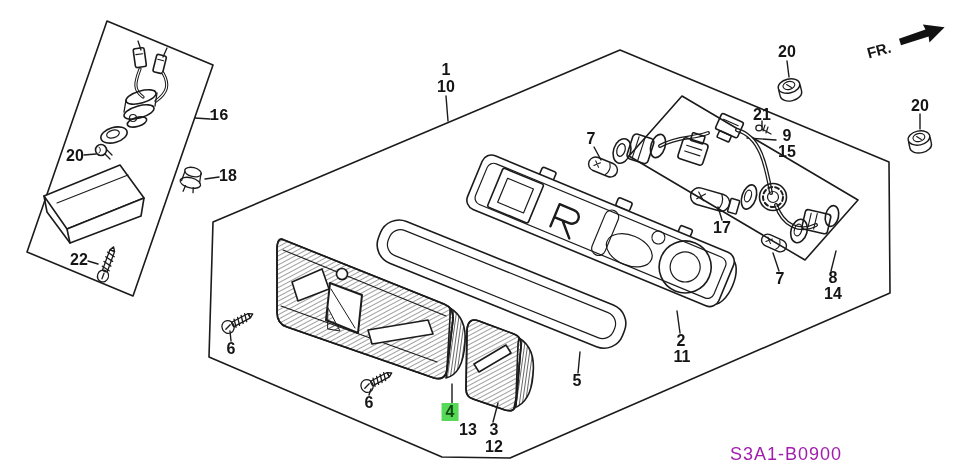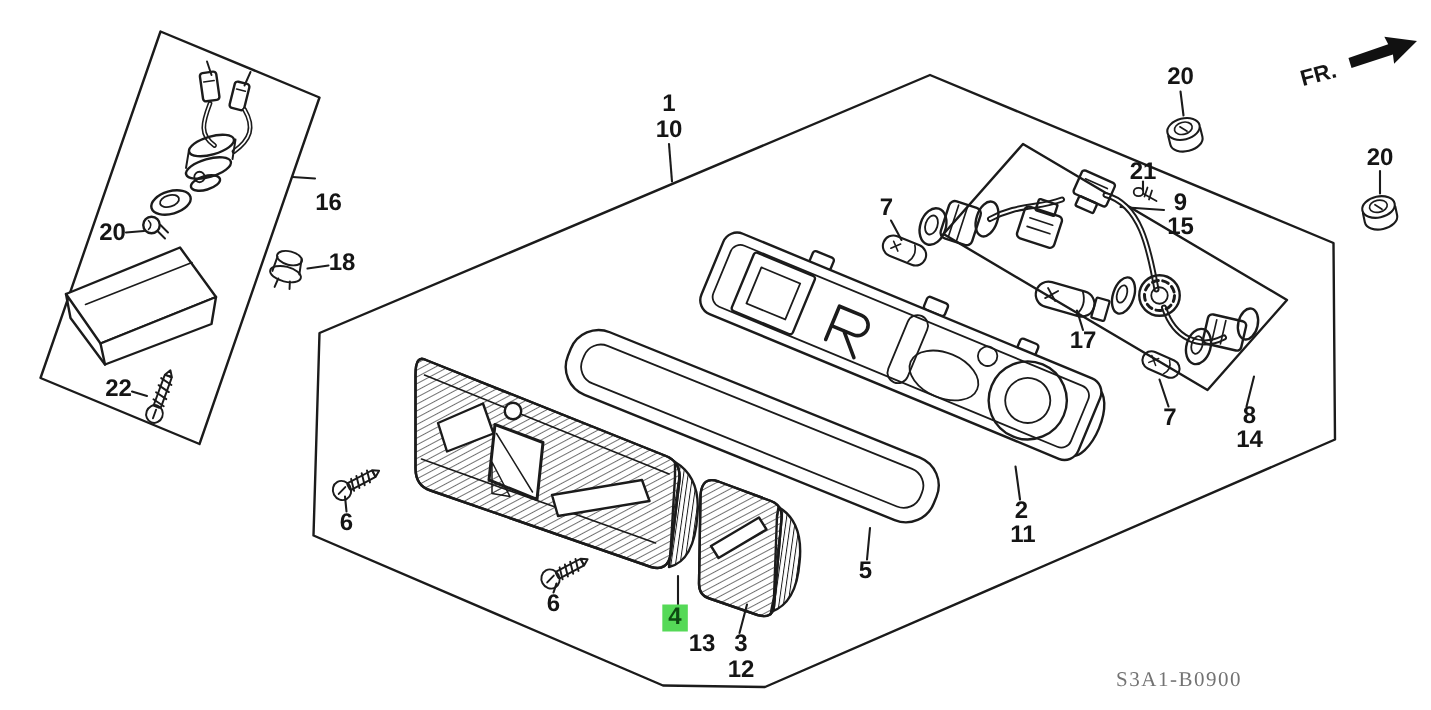--- a/index.html
+++ b/index.html
@@ -5,21 +5,21 @@
   html,body{margin:0;padding:0;background:#ffffff;}
   #stage{position:relative;width:954px;height:473px;background:#fff;overflow:hidden;
          font-family:"Liberation Sans",sans-serif;}
   #art{position:absolute;left:0;top:0;}
   #callout-layer{position:absolute;left:0;top:0;width:100%;height:100%;}
   .callout{position:absolute;transform:translate(-50%,-50%);
            font:700 16px "Liberation Sans",sans-serif;color:#151515;line-height:1;
            white-space:nowrap;}
   .callout.hl{background:#55d957;color:#0e4a12;padding:1px 4px;}
   .code{position:absolute;left:786px;top:454px;transform:translate(-50%,-50%);
-        font-family:Liberation Serif, serif;font-size:14px;color:#737373;
+        font-family:Liberation Sans, sans-serif;font-size:18px;color:#a21caf;
         letter-spacing:1px;white-space:nowrap;}
 </style>
 </head>
 <body>
 
 <div id="stage">
 
 <svg id="art" width="954" height="473" viewBox="0 0 954 473" fill="none" stroke="#1b1b1b" stroke-width="1.6" stroke-linecap="round" stroke-linejoin="round">
 
   <defs>
@@ -276,21 +276,21 @@
   <g>
     <g transform="translate(900,42) rotate(-17)">
       <polygon points="0,-3.5 28,-4.5 27,-10 47,-1 28,9 29,3 0,3.5" fill="#111" stroke="none"></polygon>
     </g>
   </g>
 </svg>
 
 <div id="callout-layer">
       <div class="callout" style="left: 446px; top: 70px; transform: translate(-50%, -50%);">1</div>
       <div class="callout" style="left: 446px; top: 87px; transform: translate(-50%, -50%);">10</div>
-      <div class="callout" style="left: 219px; top: 136px; transform: translate(-50%, -50%);">16</div>
+      <div class="callout" style="left: 219px; top: 116px; transform: translate(-50%, -50%); font-family: Liberation Mono, monospace;">16</div>
       <div class="callout" style="left: 75px; top: 156px; transform: translate(-50%, -50%);">20</div>
       <div class="callout" style="left: 228px; top: 176px; transform: translate(-50%, -50%);">18</div>
       <div class="callout" style="left: 79px; top: 260px; transform: translate(-50%, -50%);">22</div>
       <div class="callout" style="left: 787px; top: 52px; transform: translate(-50%, -50%);">20</div>
       <div class="callout" style="left: 920px; top: 106px; transform: translate(-50%, -50%);">20</div>
       <div class="callout" style="left: 591px; top: 139px; transform: translate(-50%, -50%);">7</div>
       <div class="callout" style="left: 762px; top: 115px; transform: translate(-50%, -50%);">21</div>
       <div class="callout" style="left: 787px; top: 136px; transform: translate(-50%, -50%);">9</div>
       <div class="callout" style="left: 787px; top: 152px; transform: translate(-50%, -50%);">15</div>
       <div class="callout" style="left: 722px; top: 228px; transform: translate(-50%, -50%);">17</div>

